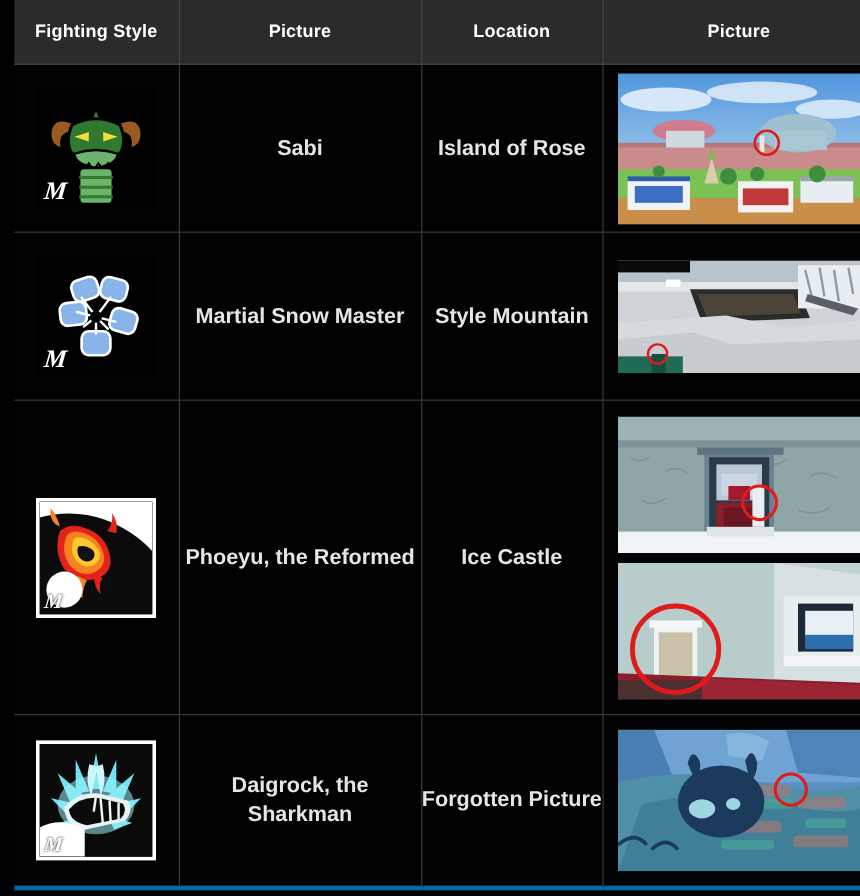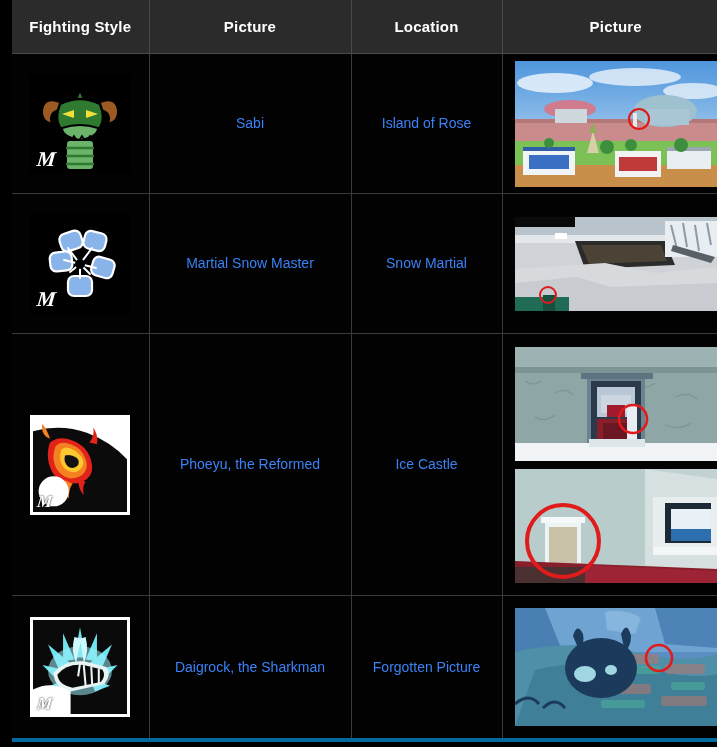--- a/index.html
+++ b/index.html
@@ -23,21 +23,21 @@
   thead th.last{border-right:none;}
 
   tbody td{
     background:#020202;border:1px solid #3a3a3a;
     padding:0;text-align:center;vertical-align:middle;
   }
   tbody td.first{border-left:none;}
   tbody td.last{border-right:none;}
   tbody tr:last-child td{border-bottom:4px solid #0369a1;}
 
-  td.txt{color:#3b82f6;font-size:14px;line-height:1.3;}
+  td.txt{color:#e5e5e5;font-size:18px;line-height:1.3;font-weight:bold;}
   .iconbox{width:100px;height:100px;margin:0 auto;position:relative;overflow:hidden;}
   .iconbox.framed{border:3px solid #ffffff;background:#000;width:94px;height:94px;}
   .wm{position:absolute;left:7px;bottom:4px;color:#fff;font-family:"Liberation Serif",serif;
       font-style:italic;font-weight:bold;font-size:21px;line-height:1;
       transform:skewX(-6deg);z-index:9;text-shadow:0 0 2px #000;}
   .iconbox.framed .wm{font-size:17px;left:4px;bottom:2px;}
   .icon-svg{width:100%;height:100%;display:block;}
 
   .picwrap{padding:6px 0;}
   .pic{width:202px;margin:0 auto;display:block;position:relative;overflow:hidden;background:#000;}
@@ -147,21 +147,21 @@
               <path d="M50 50 L66 54"></path>
                   <path d="M50 50 L50 64"></path>
               <path d="M50 50 L40 58"></path>
                   <path d="M50 50 L60 60"></path>
             </g>
             <circle cx="50" cy="50" r="5" fill="#000"></circle>
           </svg>
         </div>
       </td>
       <td class="txt">Martial Snow Master</td>
-      <td class="txt">Snow Martial</td>
+      <td class="txt">Style Mountain</td>
       <td class="last picwrap">
         <div class="pic" style="height:94px;">
           <svg viewBox="0 0 202 94" preserveAspectRatio="none">
             <rect width="202" height="94" fill="#cfd2d6"></rect>
             <rect x="0" y="0" width="202" height="22" fill="#b9c3cc"></rect>
             <rect x="0" y="0" width="60" height="10" fill="#0a0a0a"></rect>
             <rect x="0" y="18" width="202" height="8" fill="#e3e7ea"></rect>
             <path d="M60 24 L150 24 L160 48 L70 52 Z" fill="#2b2b2b"></path>
             <path d="M66 28 L146 28 L152 44 L74 47 Z" fill="#4a4336"></path>
             <rect x="150" y="4" width="52" height="36" fill="#e8edf1"></rect>

